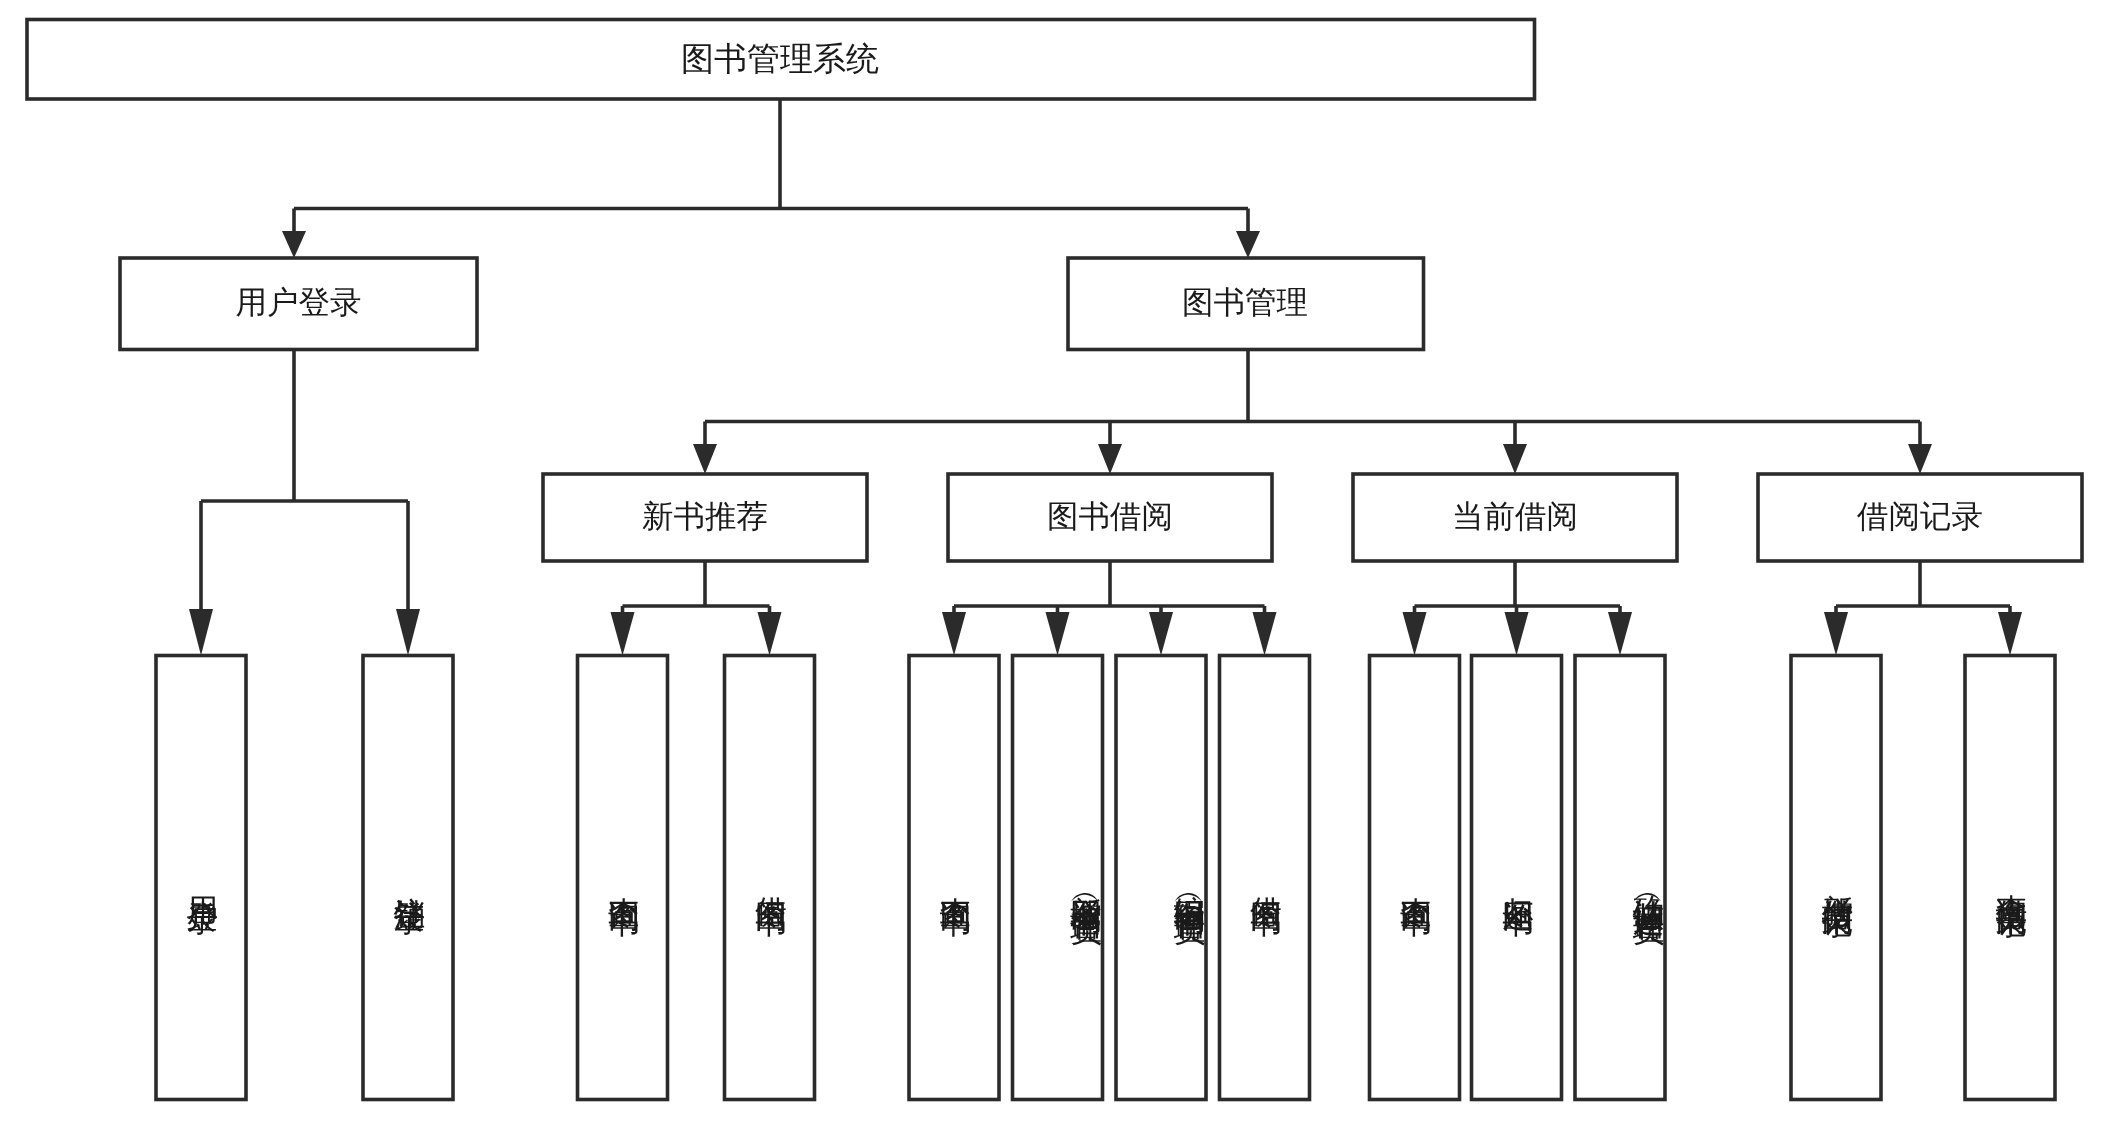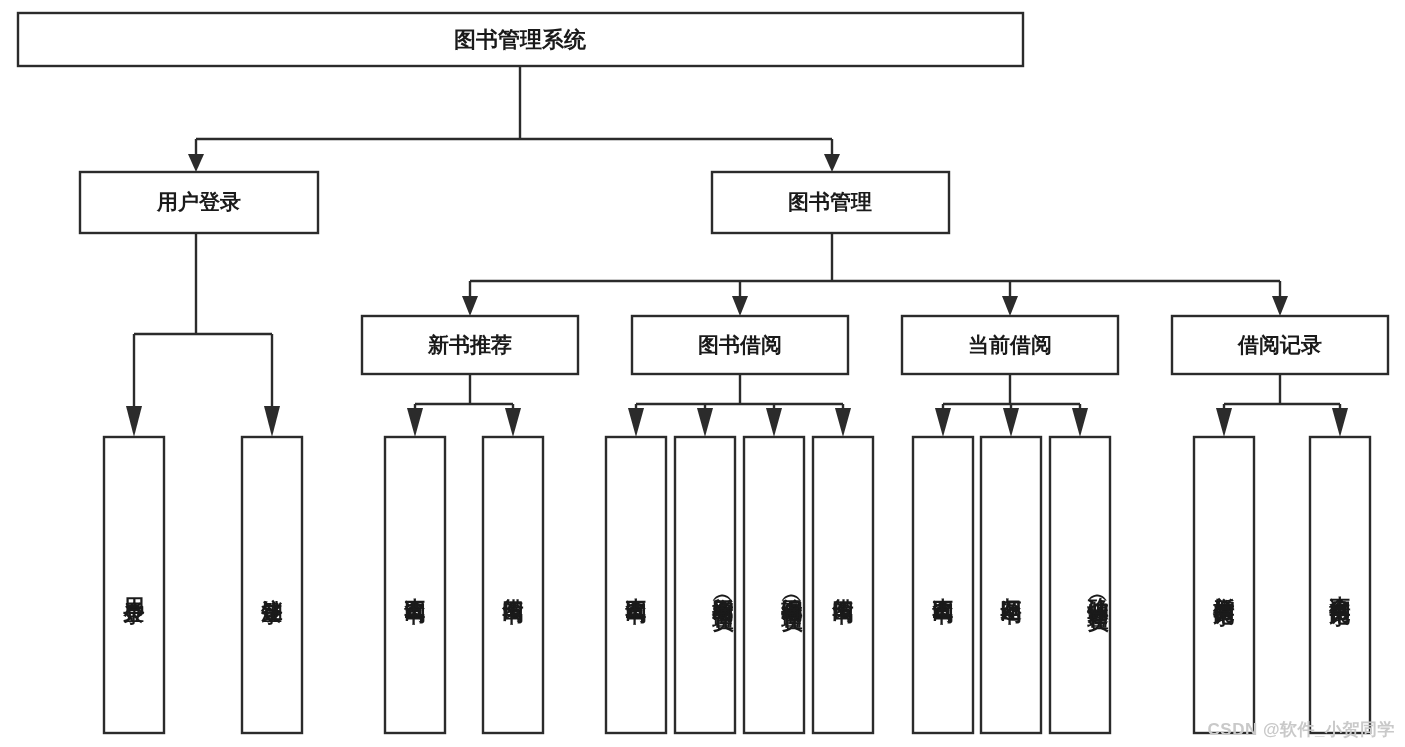--- a/index.html
+++ b/index.html
@@ -11,21 +11,20 @@
     width: 1405px;
     height: 747px;
     font-family: "Liberation Sans", "DejaVu Sans", sans-serif;
     overflow: hidden;
     position: relative;
   }
   #diagram-root {
     position: relative;
     width: 1405px;
     height: 747px;
-    font-weight: bold;
   }
   svg.diagram {
     position: absolute;
     top: 0;
     left: 0;
     width: 1405px;
     height: 747px;
     display: block;
   }
   .node-rect {
@@ -236,15 +235,14 @@
   <div class="leaf-label" style="left:744px; top:437px; width:60px; height:296px; align-items:flex-start; padding-top:8px; box-sizing:border-box;">编辑图书（管理员）</div>
   <div class="leaf-label" style="left:813px; top:437px; width:60px; height:296px;">借阅图书</div>
 
   <div class="leaf-label" style="left:913px; top:437px; width:60px; height:296px;">查询图书</div>
   <div class="leaf-label" style="left:981px; top:437px; width:60px; height:296px;">归还图书</div>
   <div class="leaf-label" style="left:1050px; top:437px; width:60px; height:296px; align-items:flex-start; padding-top:8px; box-sizing:border-box;">确认归还（管理员）</div>
 
   <div class="leaf-label" style="left:1194px; top:437px; width:60px; height:296px;">新增借阅记录</div>
   <div class="leaf-label" style="left:1310px; top:437px; width:60px; height:296px;">查询借阅记录</div>
 
-  <div class="watermark">CSDN @软件_小贺同学</div>
 
 </div>
 
 </body></html>

